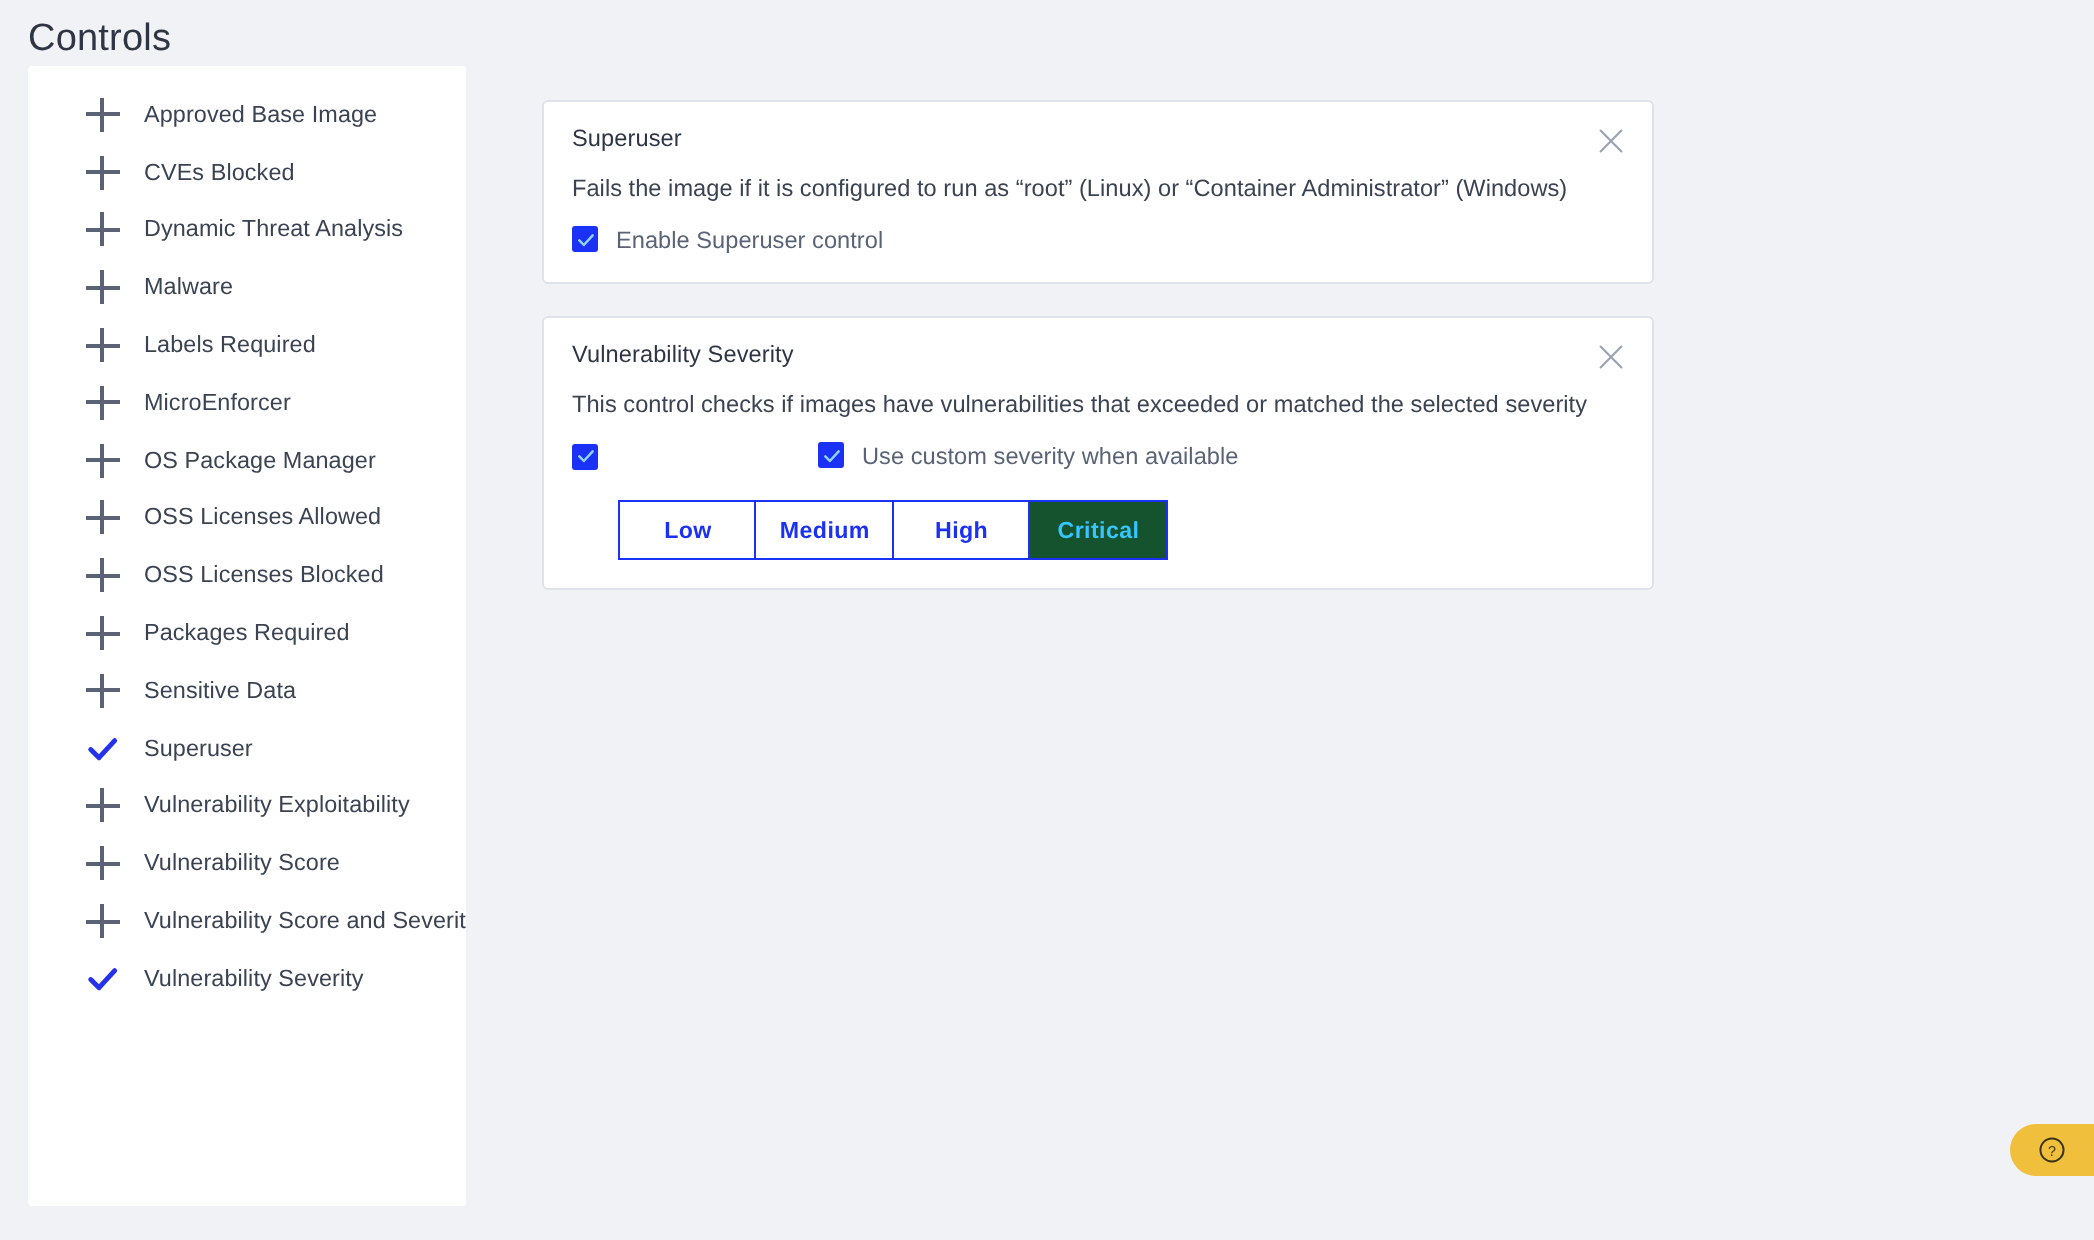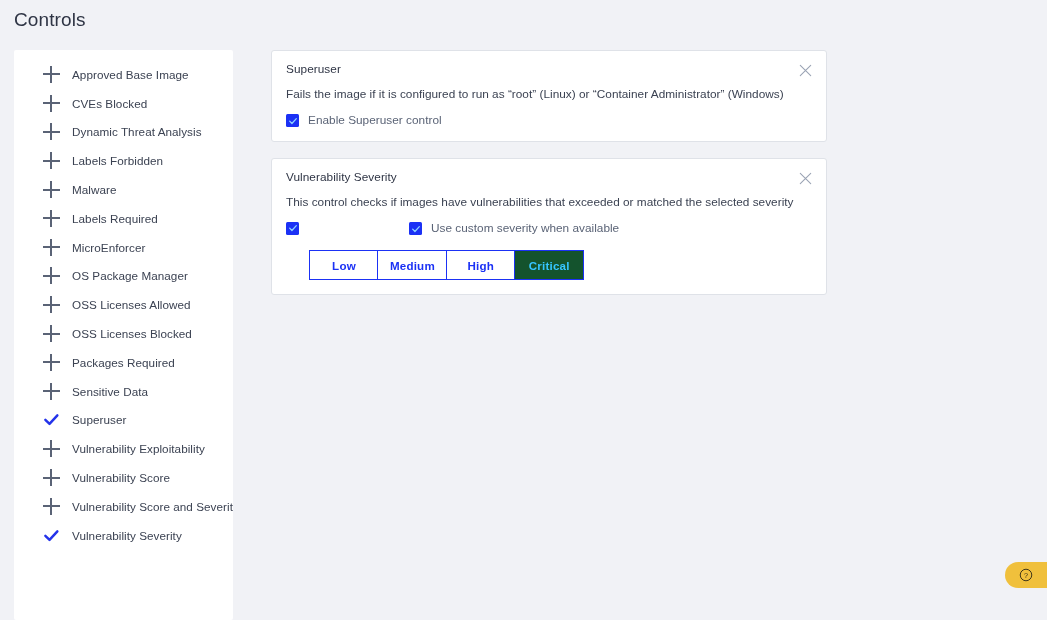--- a/index.html
+++ b/index.html
@@ -27,21 +27,21 @@
     font-size: 19px;
     font-weight: 400;
     color: #2f3545;
     letter-spacing: 0.1px;
   }
 
   
   .sidebar {
     position: absolute;
     left: 14px;
-    top: 50px;
+    top: 33px;
     width: 219px;
     height: 570px;
     background: #ffffff;
     border-radius: 2px;
     padding-top: 10px;
     overflow: hidden;
   }
   .sidebar-list {
     list-style: none;
     margin: 0;
@@ -141,21 +141,21 @@
   }
 
   
   .checkbox-row {
     display: flex;
     align-items: center;
     gap: 9px;
   }
   .checkbox-group {
     display: flex;
-    align-items: flex-end;
+    align-items: flex-start;
     gap: 9px;
     cursor: pointer;
   }
   .cbox {
     width: 13px;
     height: 13px;
     flex: 0 0 13px;
     background: #1b31f5;
     border-radius: 1.5px;
     display: flex;
@@ -240,26 +240,20 @@
           <span class="si-icon">
             <span class="glyph-plus"></span>
           </span>
           <span class="si-label">CVEs Blocked</span>
         </li>
         <li class="sidebar-item">
           <span class="si-icon">
             <span class="glyph-plus"></span>
           </span>
           <span class="si-label">Dynamic Threat Analysis</span>
-        </li>
-        <li class="sidebar-item">
-          <span class="si-icon">
-            <span class="glyph-plus"></span>
-          </span>
-          <span class="si-label">Labels Forbidden</span>
         </li>
         <li class="sidebar-item">
           <span class="si-icon">
             <span class="glyph-plus"></span>
           </span>
           <span class="si-label">Malware</span>
         </li>
         <li class="sidebar-item">
           <span class="si-icon">
             <span class="glyph-plus"></span>

